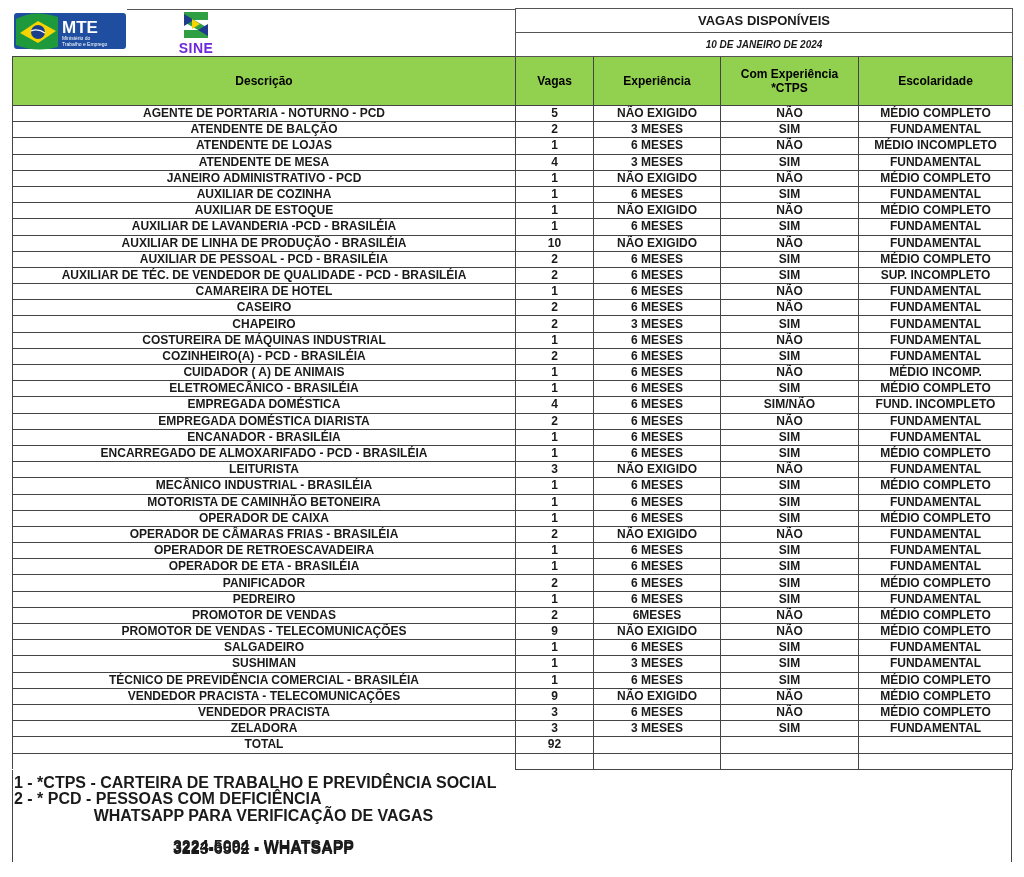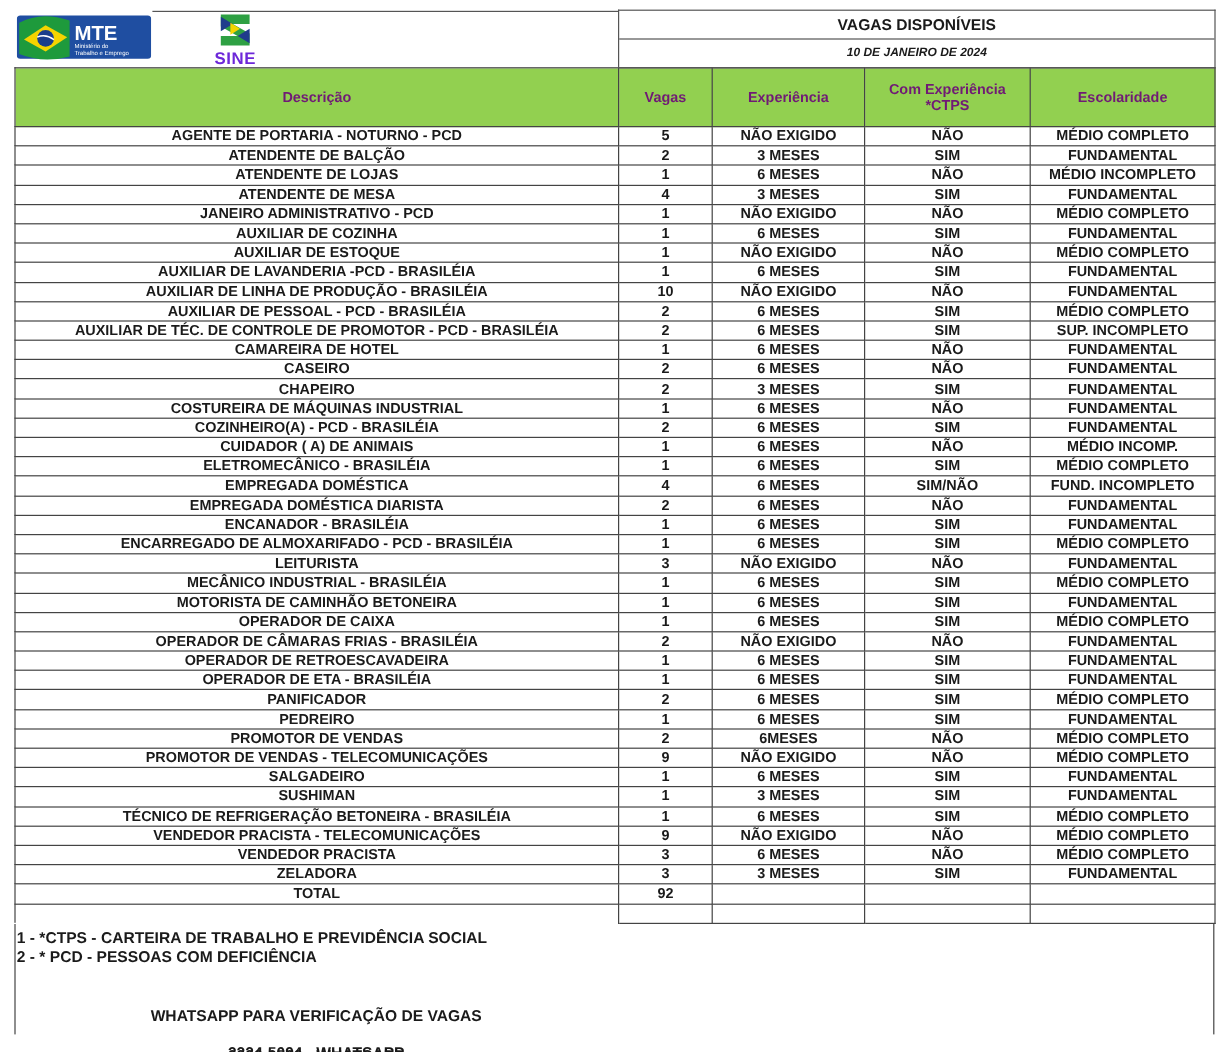--- a/index.html
+++ b/index.html
@@ -18,36 +18,36 @@
   .sine-text { position: absolute; left: 0; bottom: 0; width: 44px; text-align: center; font-weight: bold; font-size: 14px; color: #6d28d9; letter-spacing: 0.5px; }
 
   .title-box { position: absolute; left: 503px; top: 0; width: 496px; border: 1px solid #555; border-bottom: none; }
   .title-row { height: 23px; line-height: 23px; text-align: center; font-weight: bold; font-size: 13px; border-bottom: 1px solid #555; }
   .title-row.date { font-size: 10px; font-style: italic; }
 
   table.grid { border-collapse: collapse; width: 1000px; table-layout: fixed; }
   table.grid th, table.grid td { border: 1px solid #444; padding: 0; }
   table.grid th {
     background: #92d050; font-size: 12px; font-weight: bold; height: 48px; text-align: center;
-    color: #701a75; line-height: 14px;
+    color: #000000; line-height: 14px;
   }
   table.grid td { font-size: 12px; font-weight: bold; height: 15.2px; line-height: 15px; white-space: nowrap; overflow: hidden; }
   td.desc { text-align: center; padding-left: 2px; }
   td.c { text-align: center; }
   col.c1 { width: 503px; } col.c2 { width: 78px; } col.c3 { width: 127px; }
   col.c4 { width: 138px; } col.c5 { width: 154px; }
   tr.blank td.desc { border-left: 1px solid #444; border-right: 1px solid #444; border-bottom: none; }
 
   .notes { position: relative; height: 92px; }
   .right-edge { position: absolute; right: 0; top: 0; width: 1px; height: 92px; background: #444; }
   .left-edge { position: absolute; left: 0; top: 0; width: 1px; height: 92px; background: #444; }
-  .note { position: absolute; font-size: 13px; font-weight: bold; white-space: nowrap; }
+  .note { position: absolute; font-size: 16px; font-weight: bold; white-space: nowrap; }
   .note.n1 { left: 2px; top: 4px; }
   .note.n2 { left: 2px; top: 20px; }
-  .note.center { left: 0; width: 503px; text-align: center; margin-top: 32px; }
+  .note.center { left: 0; width: 503px; text-align: center; }
   .note.w1 { top: 37px; }
   .note.w2 { top: 68px; }
   .note.w3 { top: 70px; }
 </style>
 </head>
 <body>
 
 <div class="page">
 
   <div class="head">
@@ -165,21 +165,21 @@
           <td class="c">FUNDAMENTAL</td>
         </tr>
         <tr>
           <td class="desc">AUXILIAR DE PESSOAL - PCD - BRASILÉIA</td>
           <td class="c">2</td>
           <td class="c">6 MESES</td>
           <td class="c">SIM</td>
           <td class="c">MÉDIO COMPLETO</td>
         </tr>
         <tr>
-          <td class="desc">AUXILIAR DE TÉC. DE CONTROLE DE PROMOTOR - PCD - BRASILÉIA</td>
+          <td class="desc">AUXILIAR DE TÉC. DE VENDEDOR DE QUALIDADE - PCD - BRASILÉIA</td>
           <td class="c">2</td>
           <td class="c">6 MESES</td>
           <td class="c">SIM</td>
           <td class="c">SUP. INCOMPLETO</td>
         </tr>
         <tr>
           <td class="desc">CAMAREIRA DE HOTEL</td>
           <td class="c">1</td>
           <td class="c">6 MESES</td>
           <td class="c">NÃO</td>
@@ -340,21 +340,21 @@
           <td class="c">FUNDAMENTAL</td>
         </tr>
         <tr>
           <td class="desc">SUSHIMAN</td>
           <td class="c">1</td>
           <td class="c">3 MESES</td>
           <td class="c">SIM</td>
           <td class="c">FUNDAMENTAL</td>
         </tr>
         <tr>
-          <td class="desc">TÉCNICO DE REFRIGERAÇÃO BETONEIRA - BRASILÉIA</td>
+          <td class="desc">TÉCNICO DE PREVIDÊNCIA COMERCIAL - BRASILÉIA</td>
           <td class="c">1</td>
           <td class="c">6 MESES</td>
           <td class="c">SIM</td>
           <td class="c">MÉDIO COMPLETO</td>
         </tr>
         <tr>
           <td class="desc">VENDEDOR PRACISTA - TELECOMUNICAÇÕES</td>
           <td class="c">9</td>
           <td class="c">NÃO EXIGIDO</td>
           <td class="c">NÃO</td>

